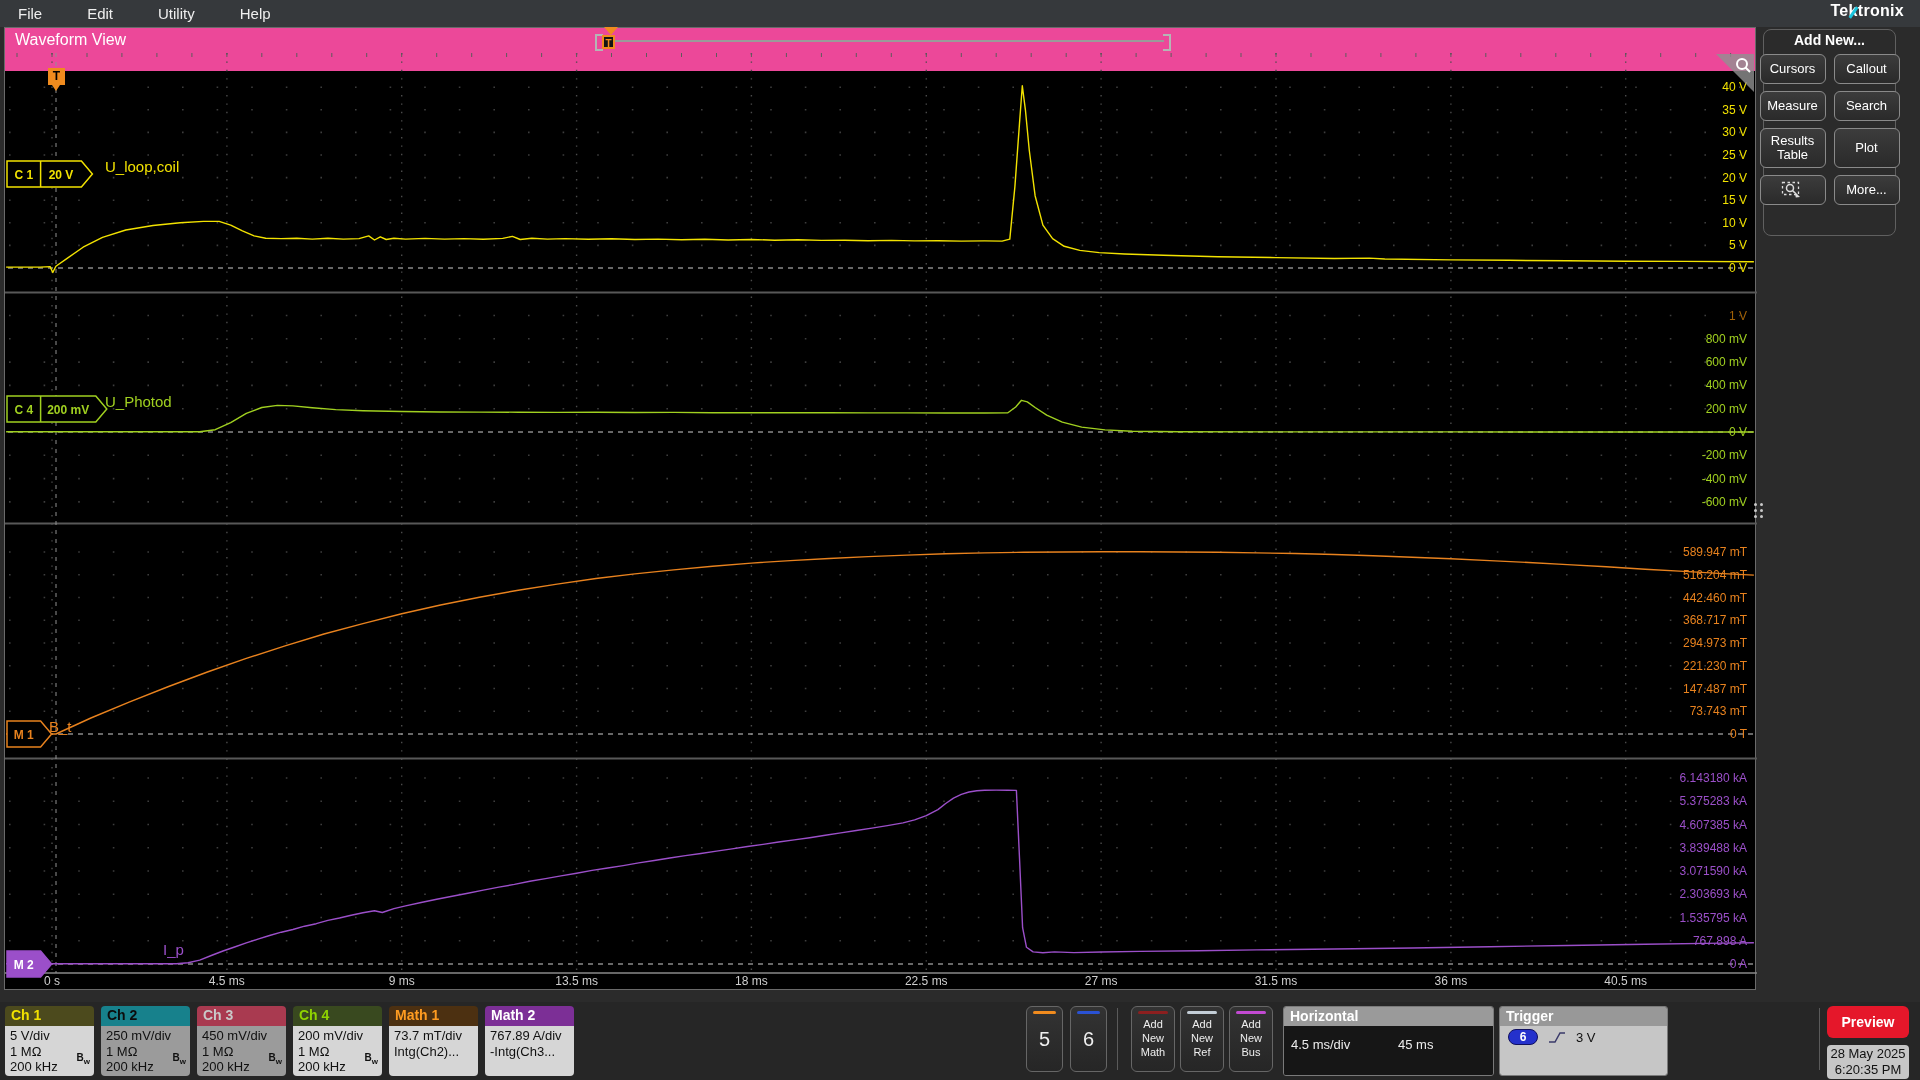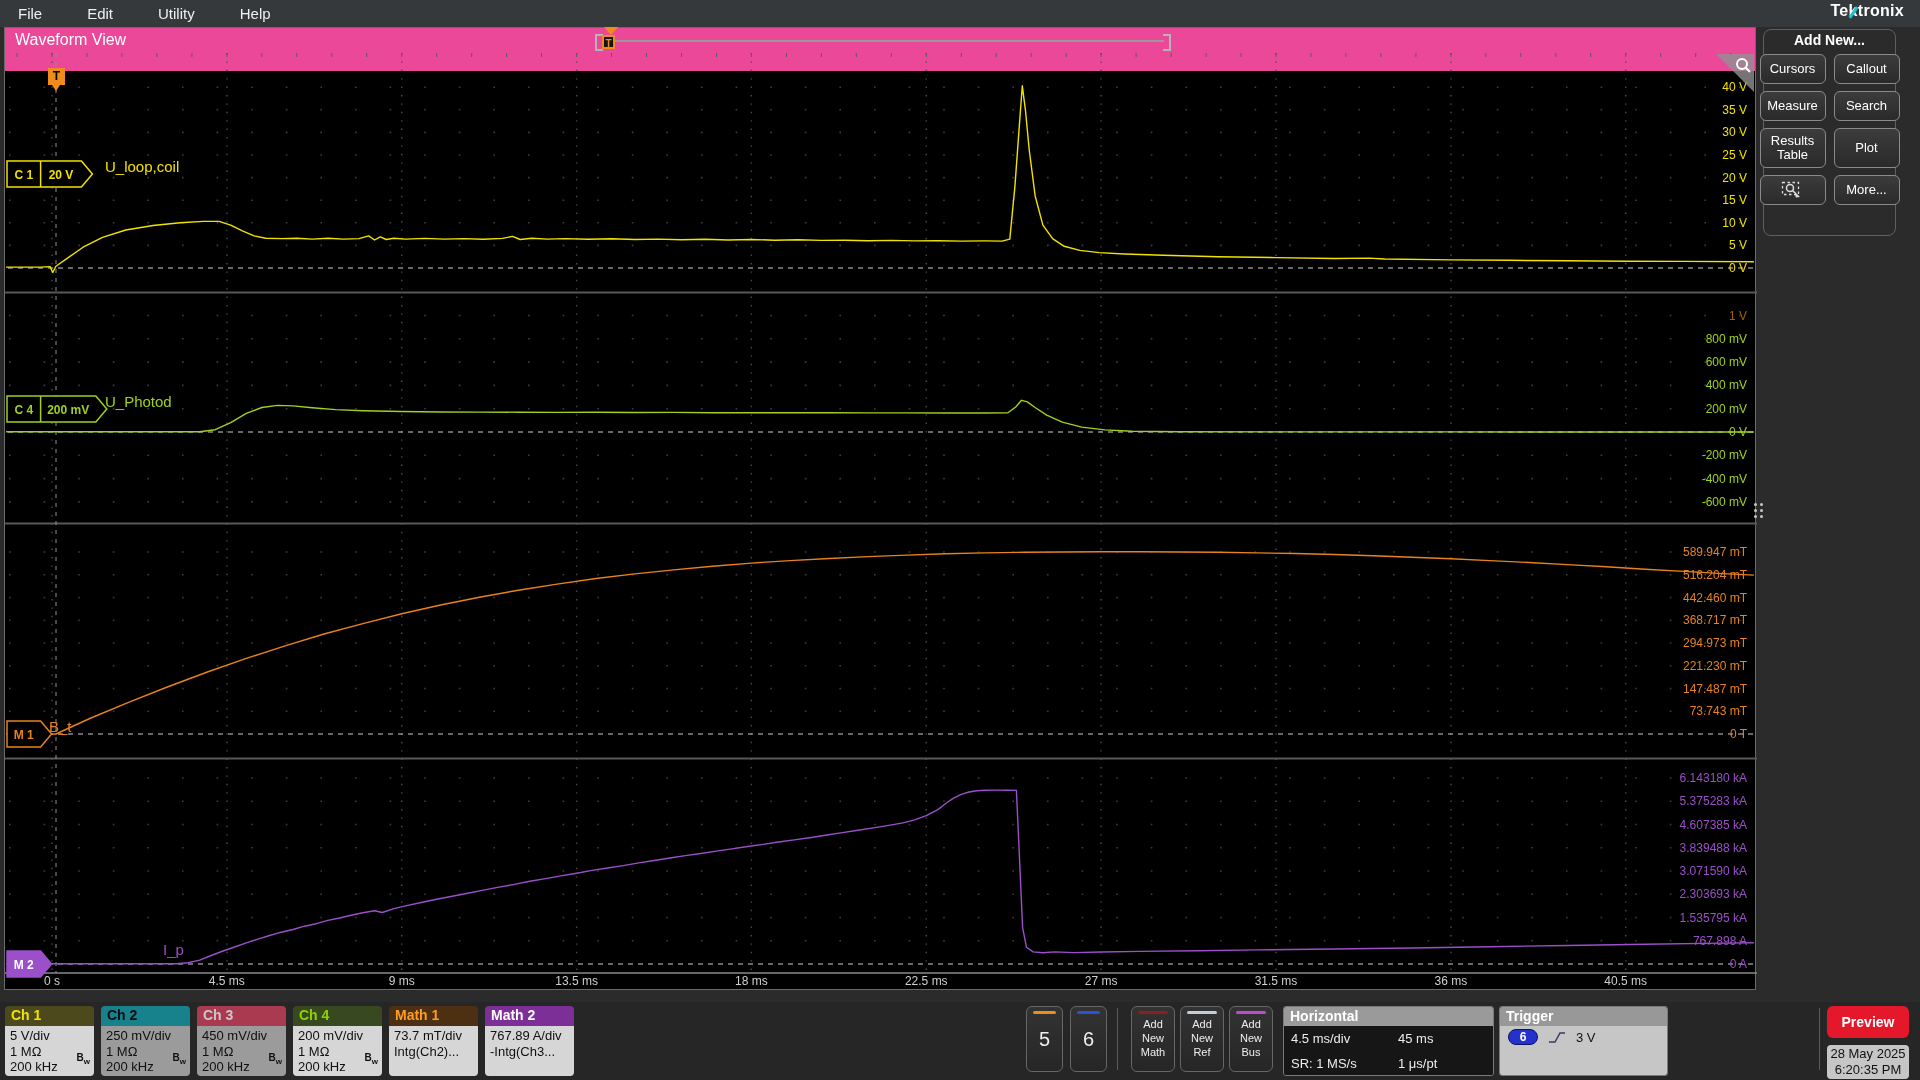--- a/index.html
+++ b/index.html
@@ -53,21 +53,21 @@
   .stripe{position:absolute;top:4px;left:6px;right:6px;height:3px;border-radius:2px;}
   .bb-divider{position:absolute;top:6px;width:1px;height:62px;background:#5a5a5a;}
   #add-btns{position:absolute;left:1131px;top:4px;display:flex;gap:5px;}
   .add-btn{width:44px;height:66px;background:linear-gradient(#333,#262626);border:1px solid #666;border-radius:6px;color:#eee;font-size:11px;line-height:1.25;display:flex;align-items:center;justify-content:center;text-align:center;position:relative;box-sizing:border-box;}
   .panel{position:absolute;top:4px;height:70px;border:1px solid #7a7a7a;border-radius:3px;overflow:hidden;box-sizing:border-box;}
   .panel-head{height:19px;font-size:14px;font-weight:bold;padding:0 6px;line-height:19px;}
   .panel-body{height:51px;font-size:13px;padding:1px 0;}
   #horizontal-panel{left:1283px;width:211px;}
   #horizontal-panel .panel-head{background:#9a9a9a;color:#fff;}
   #horizontal-panel .panel-body{background:#161616;color:#ececec;}
-  .h-row{display:grid;grid-template-columns:1fr 88px;padding:4px 7px;line-height:16.5px;}
+  .h-row{display:grid;grid-template-columns:1fr 88px;padding:10px 7px;line-height:16.5px;}
   #trigger-panel{left:1499px;width:169px;}
   #trigger-panel .panel-head{background:#989898;color:#fff;}
   #trigger-panel .panel-body{background:#c6c6c6;color:#111;}
   .trig-row{display:flex;align-items:center;gap:10px;padding:2px 8px;}
   #trig-pill{min-width:30px;height:16px;background:#2431cc;border:1px solid #101060;border-radius:9px;color:#fff;font-size:12px;font-weight:bold;text-align:center;line-height:15px;padding:0 4px;box-sizing:border-box;}
   #acq-panel{left:1673px;width:140px;}
   #acq-panel .panel-head{background:#bcbcbc;color:#151515;}
   #acq-panel .panel-body{background:#c6c6c6;color:#111;}
   .acq-row{display:flex;justify-content:space-between;padding:0 6px;line-height:16.5px;}
   #preview-col{position:absolute;left:1827px;top:4px;width:82px;}

